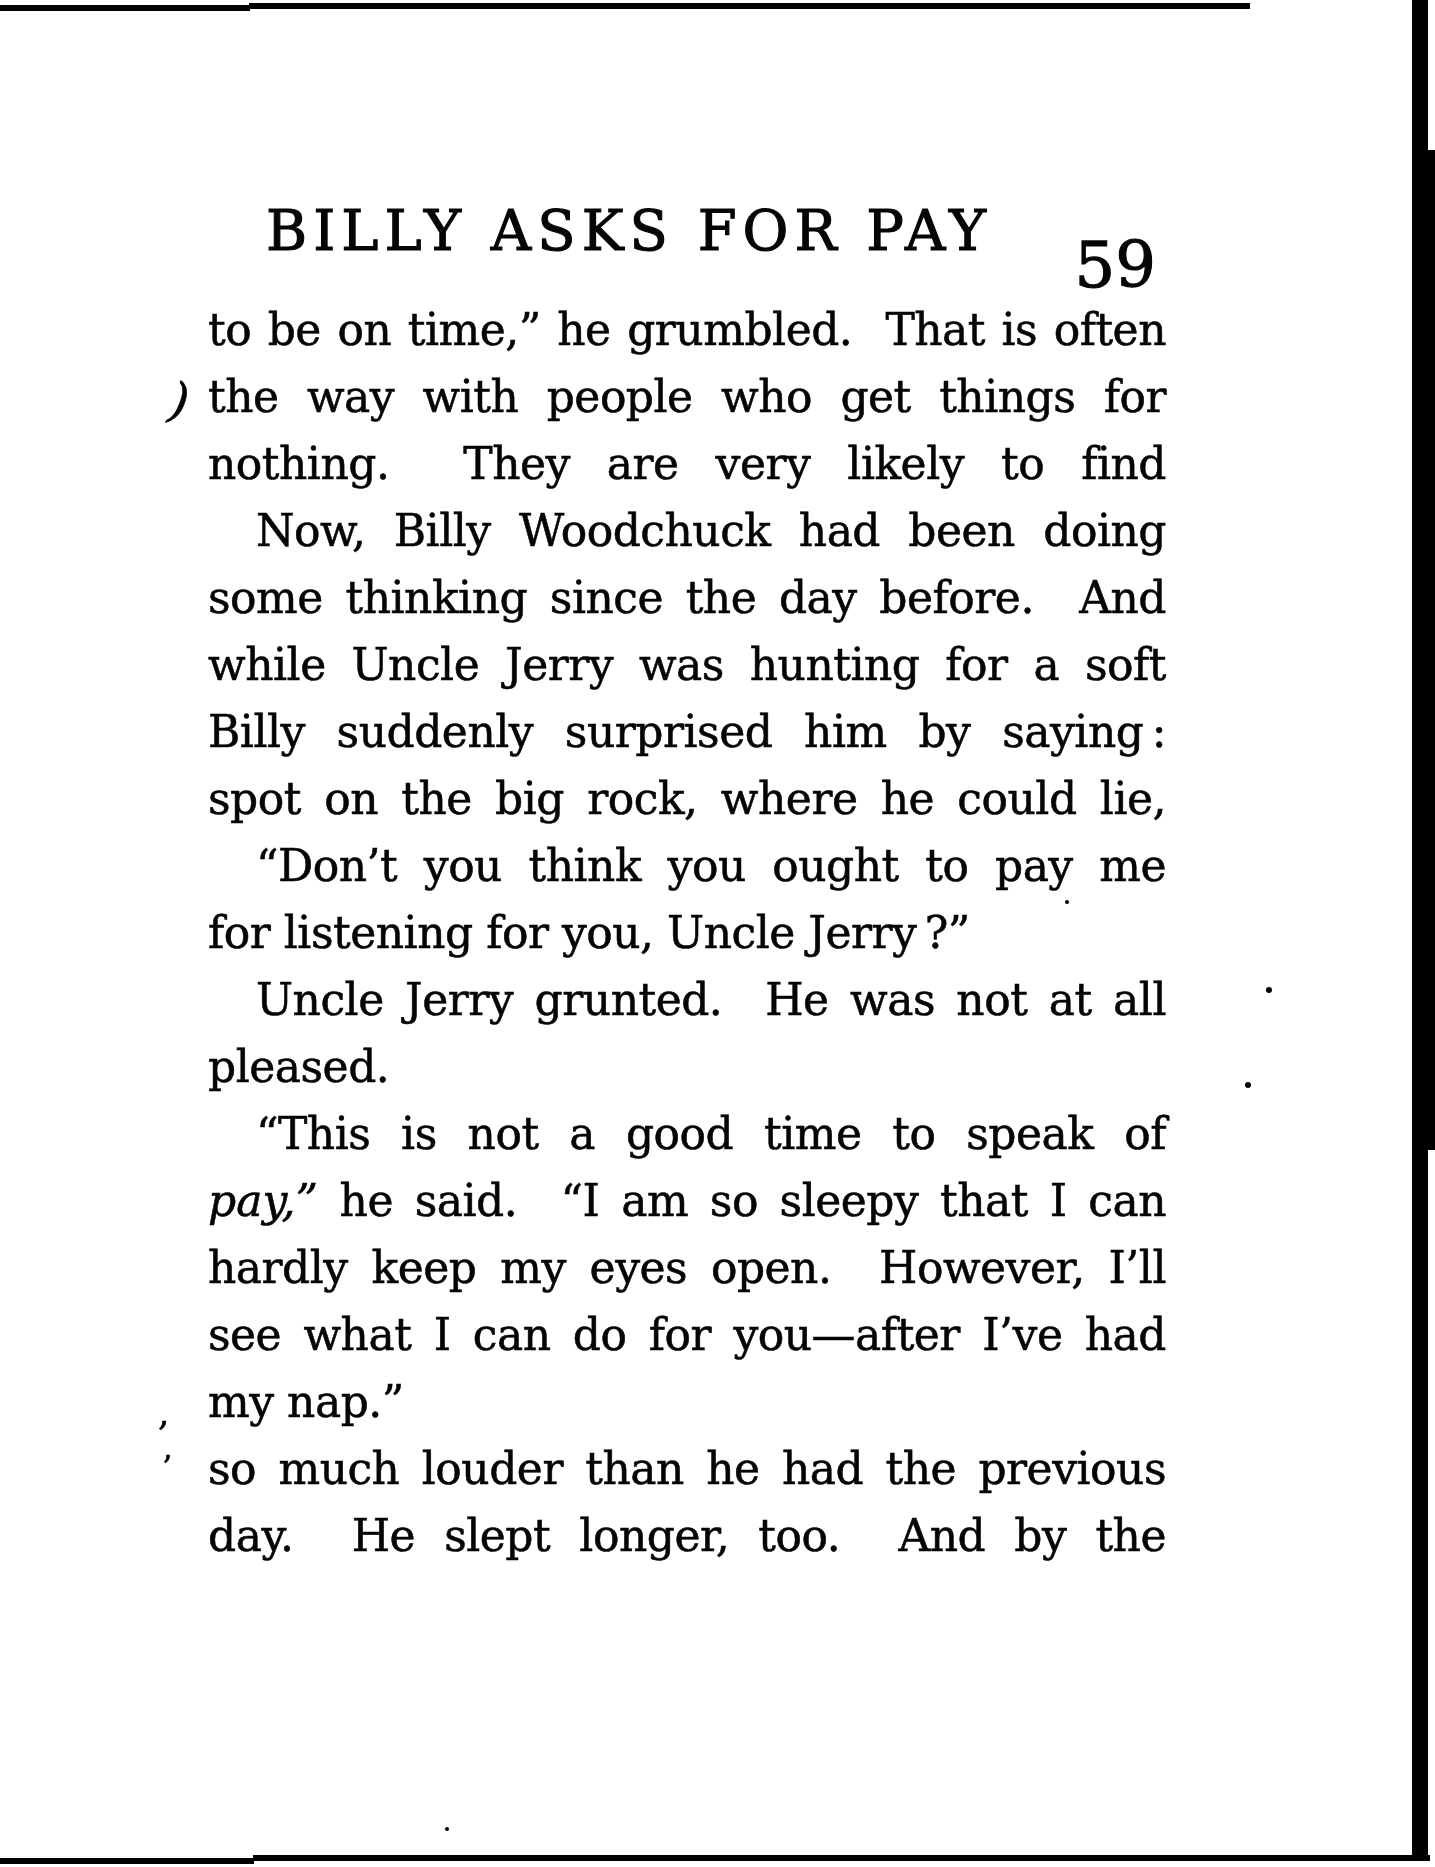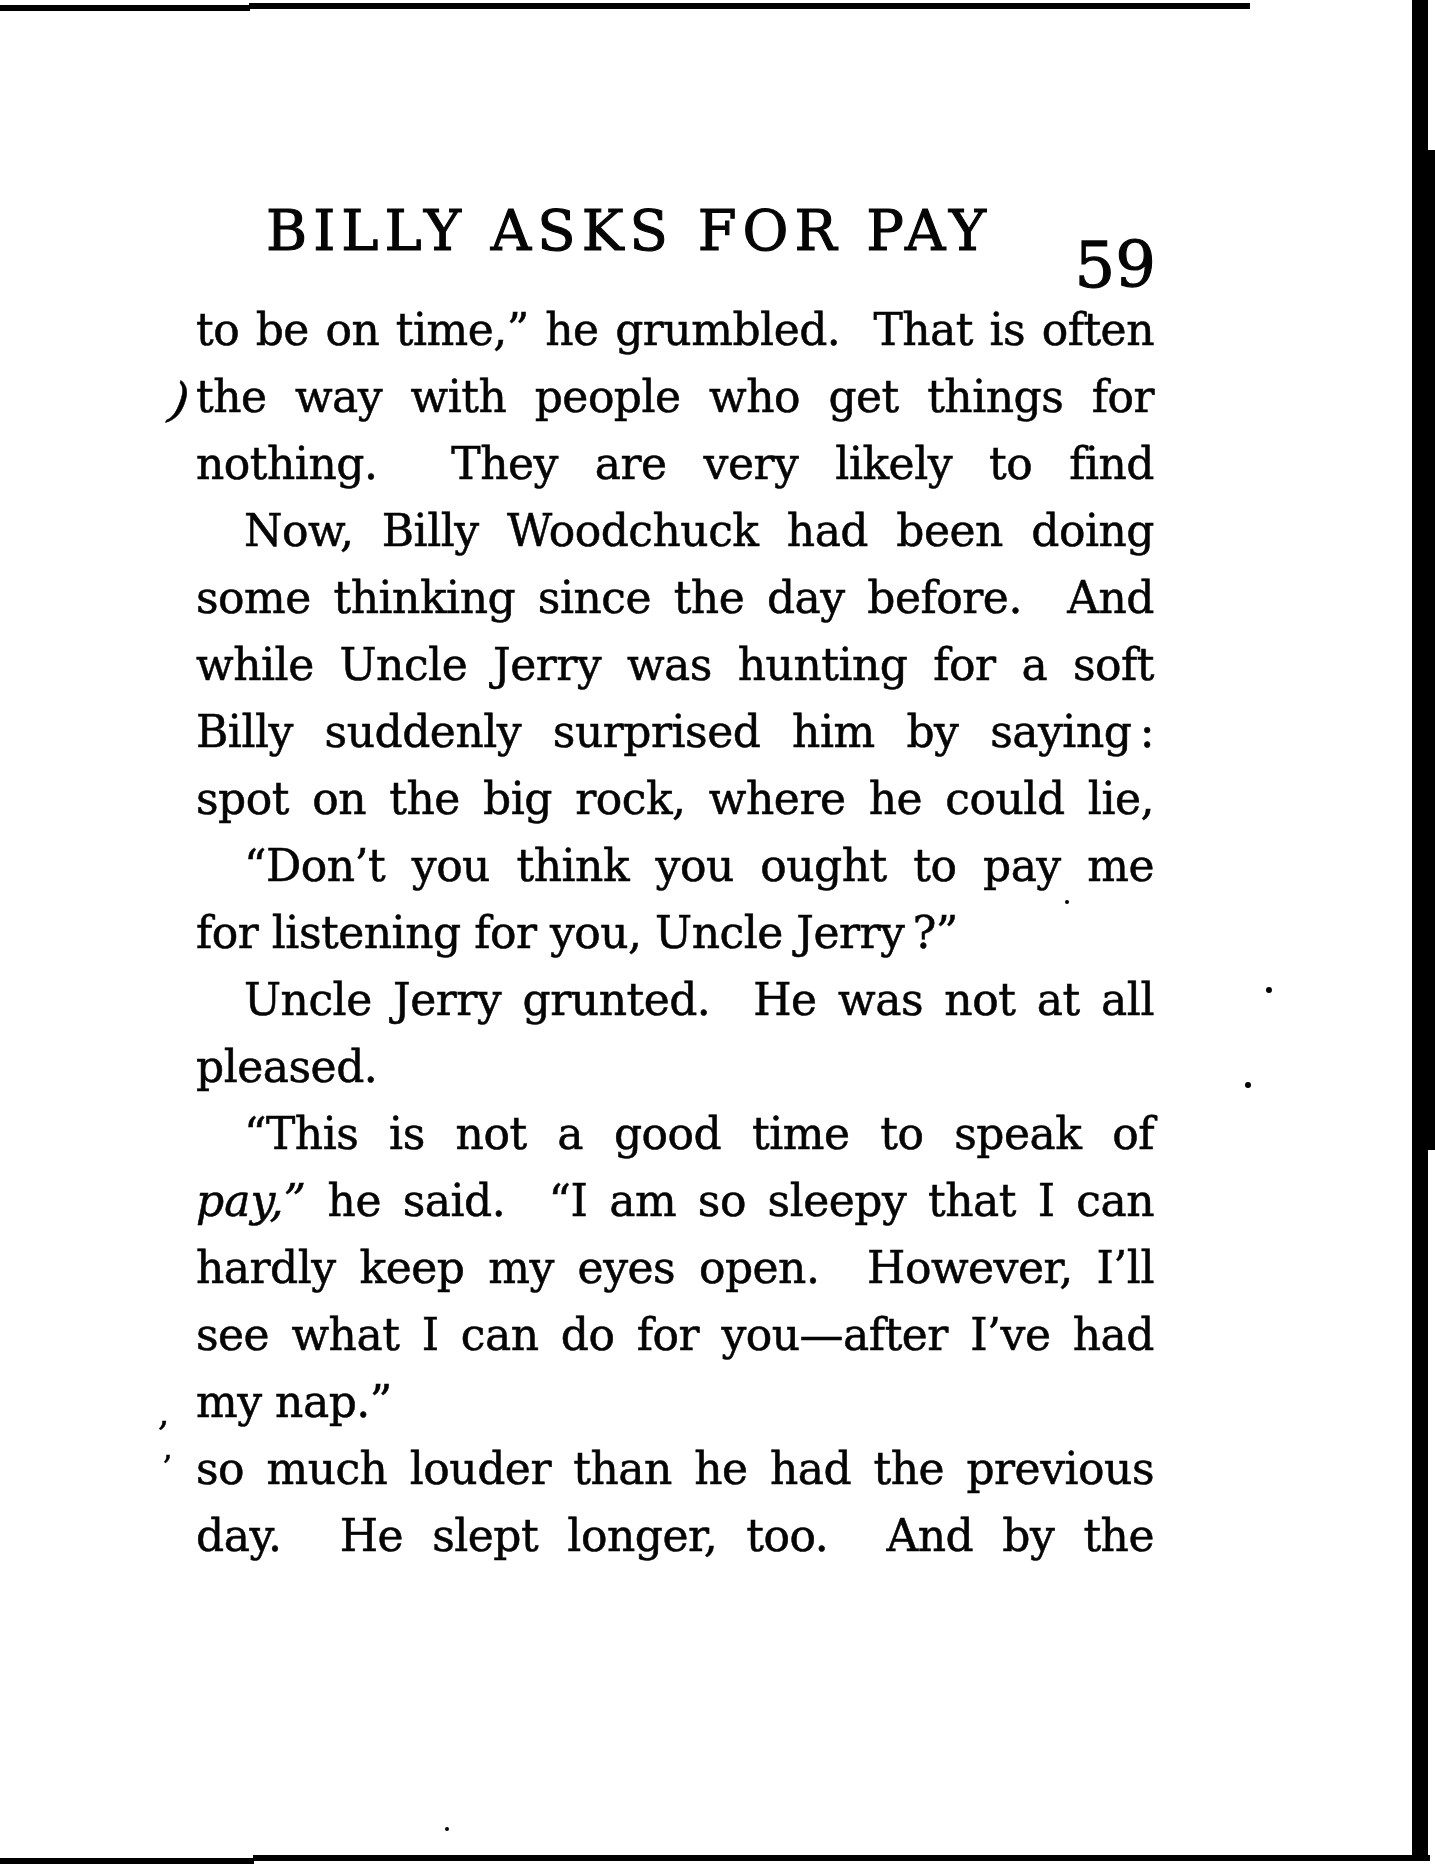--- a/index.html
+++ b/index.html
@@ -29,21 +29,21 @@
     white-space:nowrap;
   }
   .running-head .pageno{
     position:absolute;right:2px;top:2px;
     font-size:64px;line-height:1;margin-top:28px;
     -webkit-text-stroke:1.1px #050505;
   }
 
   
   .text-block{
-    position:absolute;left:196px;top:296px;width:958px;
+    position:absolute;left:208px;top:296px;width:958px;
     font-size:44px;letter-spacing:-0.5px;
     -webkit-text-stroke:0.55px #050505;
   }
   .line{
     height:67px;line-height:67px;
     text-align:justify;text-align-last:justify;
     white-space:nowrap;
   }
   .line.l{text-align-last:left;}
   .line.ind{padding-left:48px;}

